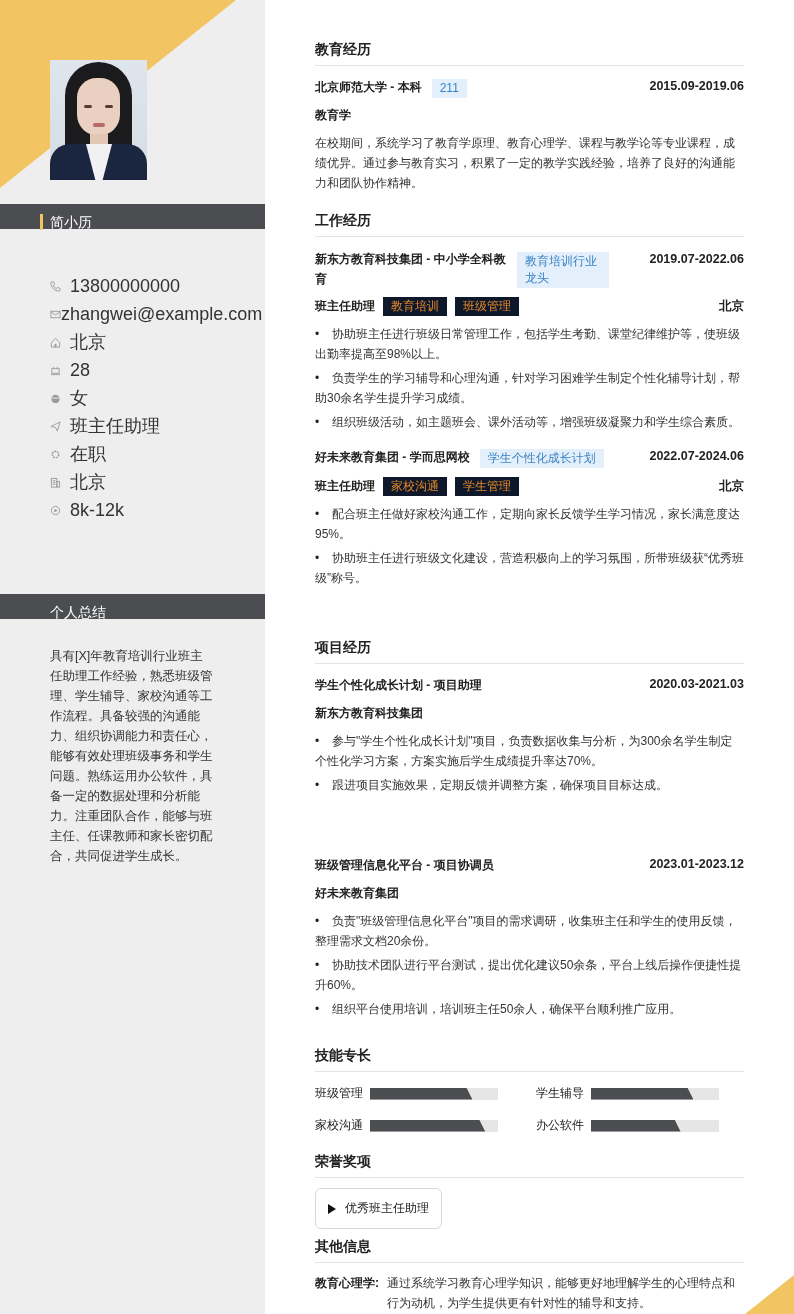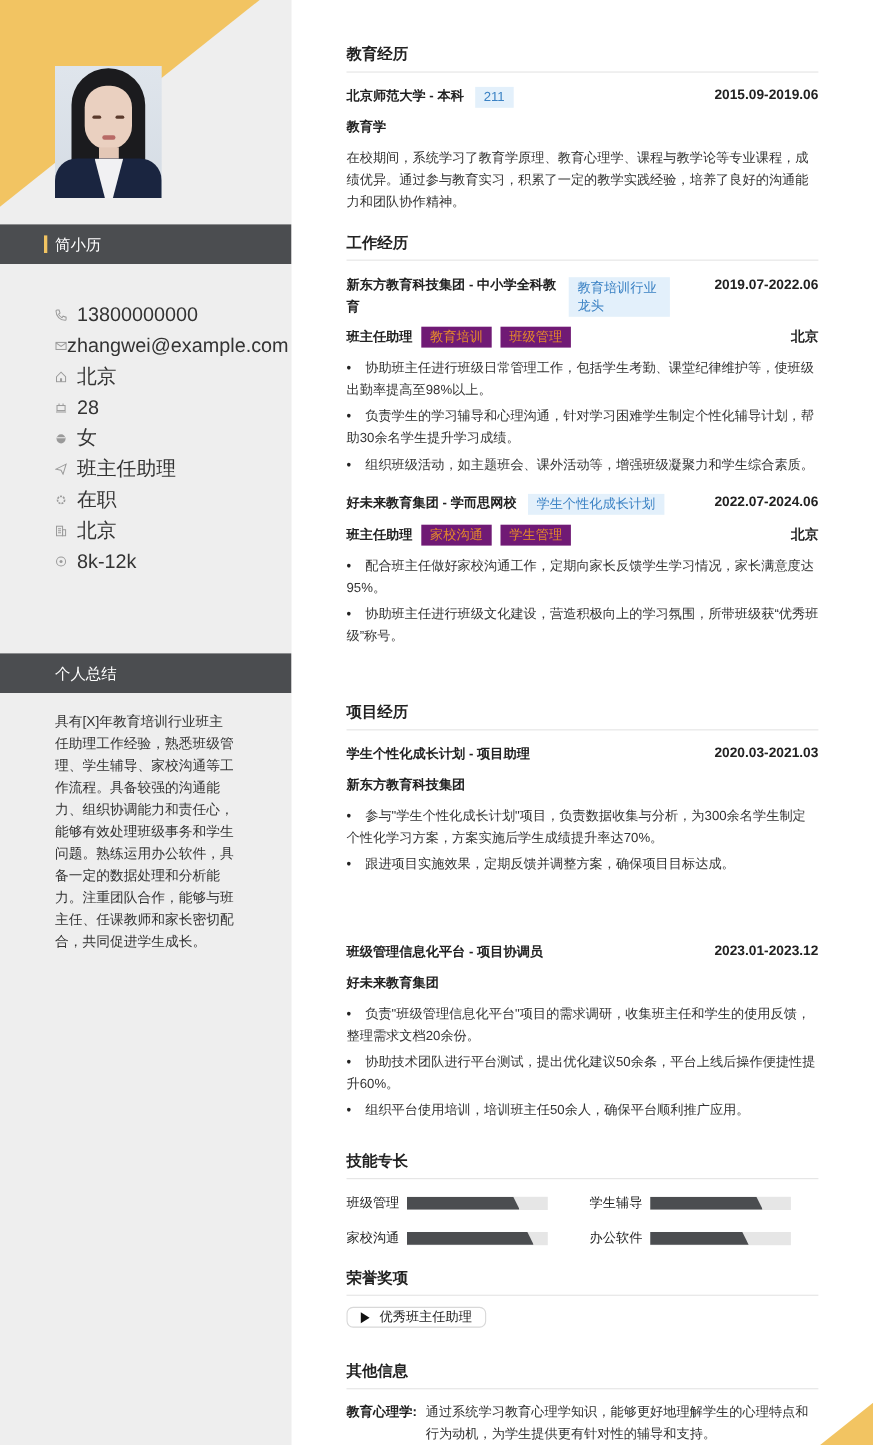--- a/index.html
+++ b/index.html
@@ -10,49 +10,49 @@
   .sidebar .tri { position: absolute; left: 0; top: 0; width: 0; height: 0; border-top: 188px solid #f2c462; border-right: 236px solid transparent; }
   .photo { position: absolute; left: 50px; top: 60px; width: 97px; height: 120px; background: linear-gradient(#dfe5ec, #d5dce4); overflow: hidden; }
   .photo .hair { position: absolute; left: 15px; top: 2px; width: 67px; height: 100px; background: #1b1b1e; border-radius: 34px 34px 8px 8px; }
   .photo .face { position: absolute; left: 27px; top: 18px; width: 43px; height: 58px; background: #ead0c0; border-radius: 20px 20px 22px 22px; }
   .photo .eye { position: absolute; top: 45px; width: 8px; height: 3px; background: #5a3a2c; border-radius: 2px; }
   .photo .lips { position: absolute; left: 43px; top: 63px; width: 12px; height: 4px; background: #b86a66; border-radius: 3px; }
   .photo .neck { position: absolute; left: 40px; top: 74px; width: 18px; height: 14px; background: #e3c7b6; }
   .photo .suit { position: absolute; left: 0; top: 84px; width: 97px; height: 40px; background: #1a2540; border-radius: 20px 20px 0 0; }
   .photo .shirt { position: absolute; left: 36px; top: 84px; width: 26px; height: 40px; background: #f1f1f3; clip-path: polygon(0 0,100% 0,60% 100%,40% 100%); }
 
-  .side-head { position: absolute; left: 0; width: 265px; height: 36px; background: #4b4d50; color: #fff; font-size: 14px; line-height: 36px; padding-left: 50px; }
+  .side-head { position: absolute; left: 0; width: 265px; height: 25px; background: #4b4d50; color: #fff; font-size: 14px; line-height: 36px; padding-left: 50px; }
   .side-head .bar { position: absolute; left: 40px; top: 10px; width: 3px; height: 16px; background: #f2c462; }
   .side-head.h1 { top: 204px; }
   .side-head.h2 { top: 594px; }
 
   .contacts { position: absolute; left: 50px; top: 272px; width: 210px; }
   .contact { height: 28px; display: flex; align-items: center; font-size: 18px; color: #333; }
   .contact .ic { width: 20px; display: inline-flex; align-items: center; color: #9a9a9a; }
   .contact .ic svg { width: 11px; height: 11px; }
 
   .summary { position: absolute; left: 50px; top: 646px; width: 165px; font-size: 12.5px; line-height: 20px; color: #333; }
 
   .main { position: absolute; left: 315px; top: 0; width: 429px; }
   .sec-title { position: absolute; left: 0; width: 429px; font-size: 14px; font-weight: bold; color: #222; padding-bottom: 6px; border-bottom: 1px solid #e4e4e4; }
   .row { position: absolute; left: 0; width: 429px; display: flex; align-items: flex-start; font-size: 12px; font-weight: bold; color: #222; }
   .row .date { margin-left: auto; font-size: 12.5px; }
   .tag-blue { display: inline-block; background: #e3f0fb; color: #3b82c4; font-weight: normal; font-size: 12px; padding: 1px 8px; margin-left: 10px; line-height: 17px; }
-  .tag-orange { display: inline-block; background: #701a75; color: #e48a2a; font-weight: normal; font-size: 12px; padding: 1px 8px; margin-left: 8px; line-height: 17px; }
+  .tag-orange { display: inline-block; background: #0f172a; color: #e48a2a; font-weight: normal; font-size: 12px; padding: 1px 8px; margin-left: 8px; line-height: 17px; }
   .para { position: absolute; left: 0; width: 429px; font-size: 12px; line-height: 20px; color: #333; }
   .bullets { position: absolute; left: 0; width: 429px; list-style: none; font-size: 12px; line-height: 20px; color: #333; }
   .bullets li { margin-bottom: 4px; }
   .bullets li::before { content: "•"; display: inline-block; width: 17px; color: #222; }
 
   .skill { position: absolute; display: flex; align-items: center; font-size: 12px; color: #222; }
   .skill .lbl { width: 55px; }
   .skill .track { width: 128px; height: 12px; background: #e6e6e6; position: relative; overflow: hidden; }
   .skill .fill { position: absolute; left: 0; top: 0; height: 12px; background: #4b4d50; clip-path: polygon(0 0, calc(100% - 6px) 0, 100% 100%, 0 100%); }
 
-  .award { position: absolute; left: 0; top: 1188px; height: 19px; border: 1px solid #d8d8d8; border-radius: 6px; padding: 0 12px; display: flex; align-items: center; font-size: 12px; color: #222; }
+  .award { position: absolute; left: 0; top: 1188px; height: 41px; border: 1px solid #d8d8d8; border-radius: 6px; padding: 0 12px; display: flex; align-items: center; font-size: 12px; color: #222; }
   .award .play { width: 0; height: 0; border-left: 8px solid #111; border-top: 5px solid transparent; border-bottom: 5px solid transparent; margin-right: 9px; }
 
   .other { position: absolute; left: 0; top: 1273px; width: 429px; display: flex; font-size: 12px; line-height: 20px; }
   .other .k { font-weight: bold; width: 72px; flex-shrink: 0; }
   .other .v { color: #333; }
 
   .corner { position: absolute; right: 0; bottom: 0; width: 0; height: 0; border-bottom: 39px solid #f2c462; border-left: 49px solid transparent; }
 </style>
 </head>
 <body>

